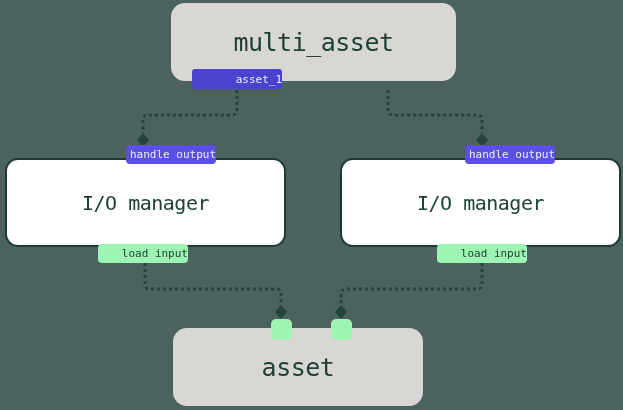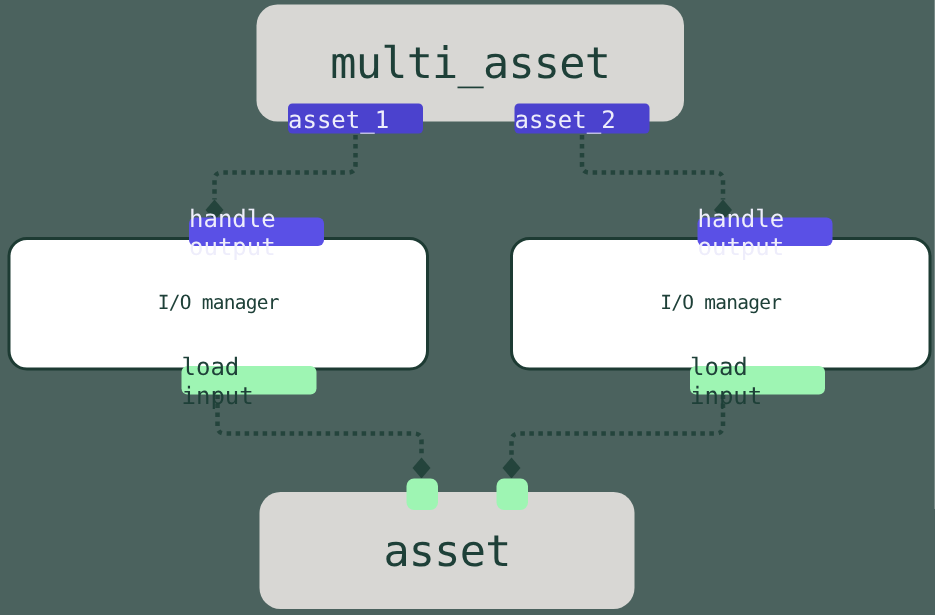--- a/index.html
+++ b/index.html
@@ -16,50 +16,50 @@
   .gray-node {
     background: var(--node_gray, #d8d7d4);
     border-radius: 14px;
     display: flex;
     align-items: center;
     justify-content: center;
     z-index: 1;
   }
   .gray-node .node-title {
     color: var(--text_dark, #1e4038);
-    font-size: 29px;
+    font-size: 25px;
     letter-spacing: -0.5px;
     font-weight: 500;
   }
 
   .io-node {
     background: var(--node_white, #ffffff);
     border: 2px solid var(--node_border, #1d3b33);
     border-radius: 13px;
     display: flex;
     align-items: center;
     justify-content: center;
     z-index: 1;
   }
   .io-node .node-title {
     color: var(--text_dark, #1e4038);
-    font-size: 13px;
+    font-size: 20px;
     letter-spacing: -0.5px;
   }
 
   .tag {
     display: flex;
     align-items: center;
-    justify-content: flex-start;
-    font-size: 16px;
+    justify-content: flex-end;
+    font-size: 11px;
     z-index: 3;
   }
   .tag-purple-dark { background: var(--tag_purple_dark, #4b42ce); color: var(--tag_text_light, #eeedfb); border-radius: 3px; }
   .tag-purple { background: var(--tag_purple, #5a50e6); color: var(--tag_text_light, #eeedfb); border-radius: 4px; margin-left: 28px; }
-  .tag-green { background: var(--tag_green, #9ef5b3); color: var(--text_dark, #1e4038); border-radius: 4px; margin-left: 23px; }
+  .tag-green { background: var(--tag_green, #9ef5b3); color: var(--text_dark, #1e4038); border-radius: 4px; }
 
   .handle-square {
     background: var(--tag_green, #9ef5b3);
     border-radius: 5px;
     z-index: 3;
   }
 
   #edges { position: absolute; left: 0; top: 0; z-index: 2; pointer-events: none; }
   #edges .edge {
     fill: none;
@@ -90,23 +90,20 @@
 
 <div id="canvas">
 
   <div class="abs gray-node" id="multi-asset-node">
     <span class="node-title">multi_asset</span>
   </div>
 
   <div class="abs tag tag-purple-dark" id="tag-asset-1">
     <span>asset_1</span>
   </div>
-  <div class="abs tag tag-purple-dark" id="tag-asset-2">
-    <span>asset_2</span>
-  </div>
 
   <svg id="edges" width="623" height="410" viewBox="0 0 623 410">
     <path class="edge" d="M237,90 L237,110 Q237,115 232,115 L148,115 Q143,115 143,120 L143,133"></path>
     <path class="diamond" d="M143,133 L149,140 L143,147 L137,140 Z"></path>
     <path class="edge" d="M388,90 L388,110 Q388,115 393,115 L477,115 Q482,115 482,120 L482,133"></path>
     <path class="diamond" d="M482,133 L488,140 L482,147 L476,140 Z"></path>
     <path class="edge" d="M145,263 L145,284 Q145,289 150,289 L276,289 Q281,289 281,294 L281,305"></path>
     <path class="diamond" d="M281,305 L287,312 L281,319 L275,312 Z"></path>
     <path class="edge" d="M482,263 L482,284 Q482,289 477,289 L346,289 Q341,289 341,294 L341,305"></path>
     <path class="diamond" d="M341,305 L347,312 L341,319 L335,312 Z"></path>

